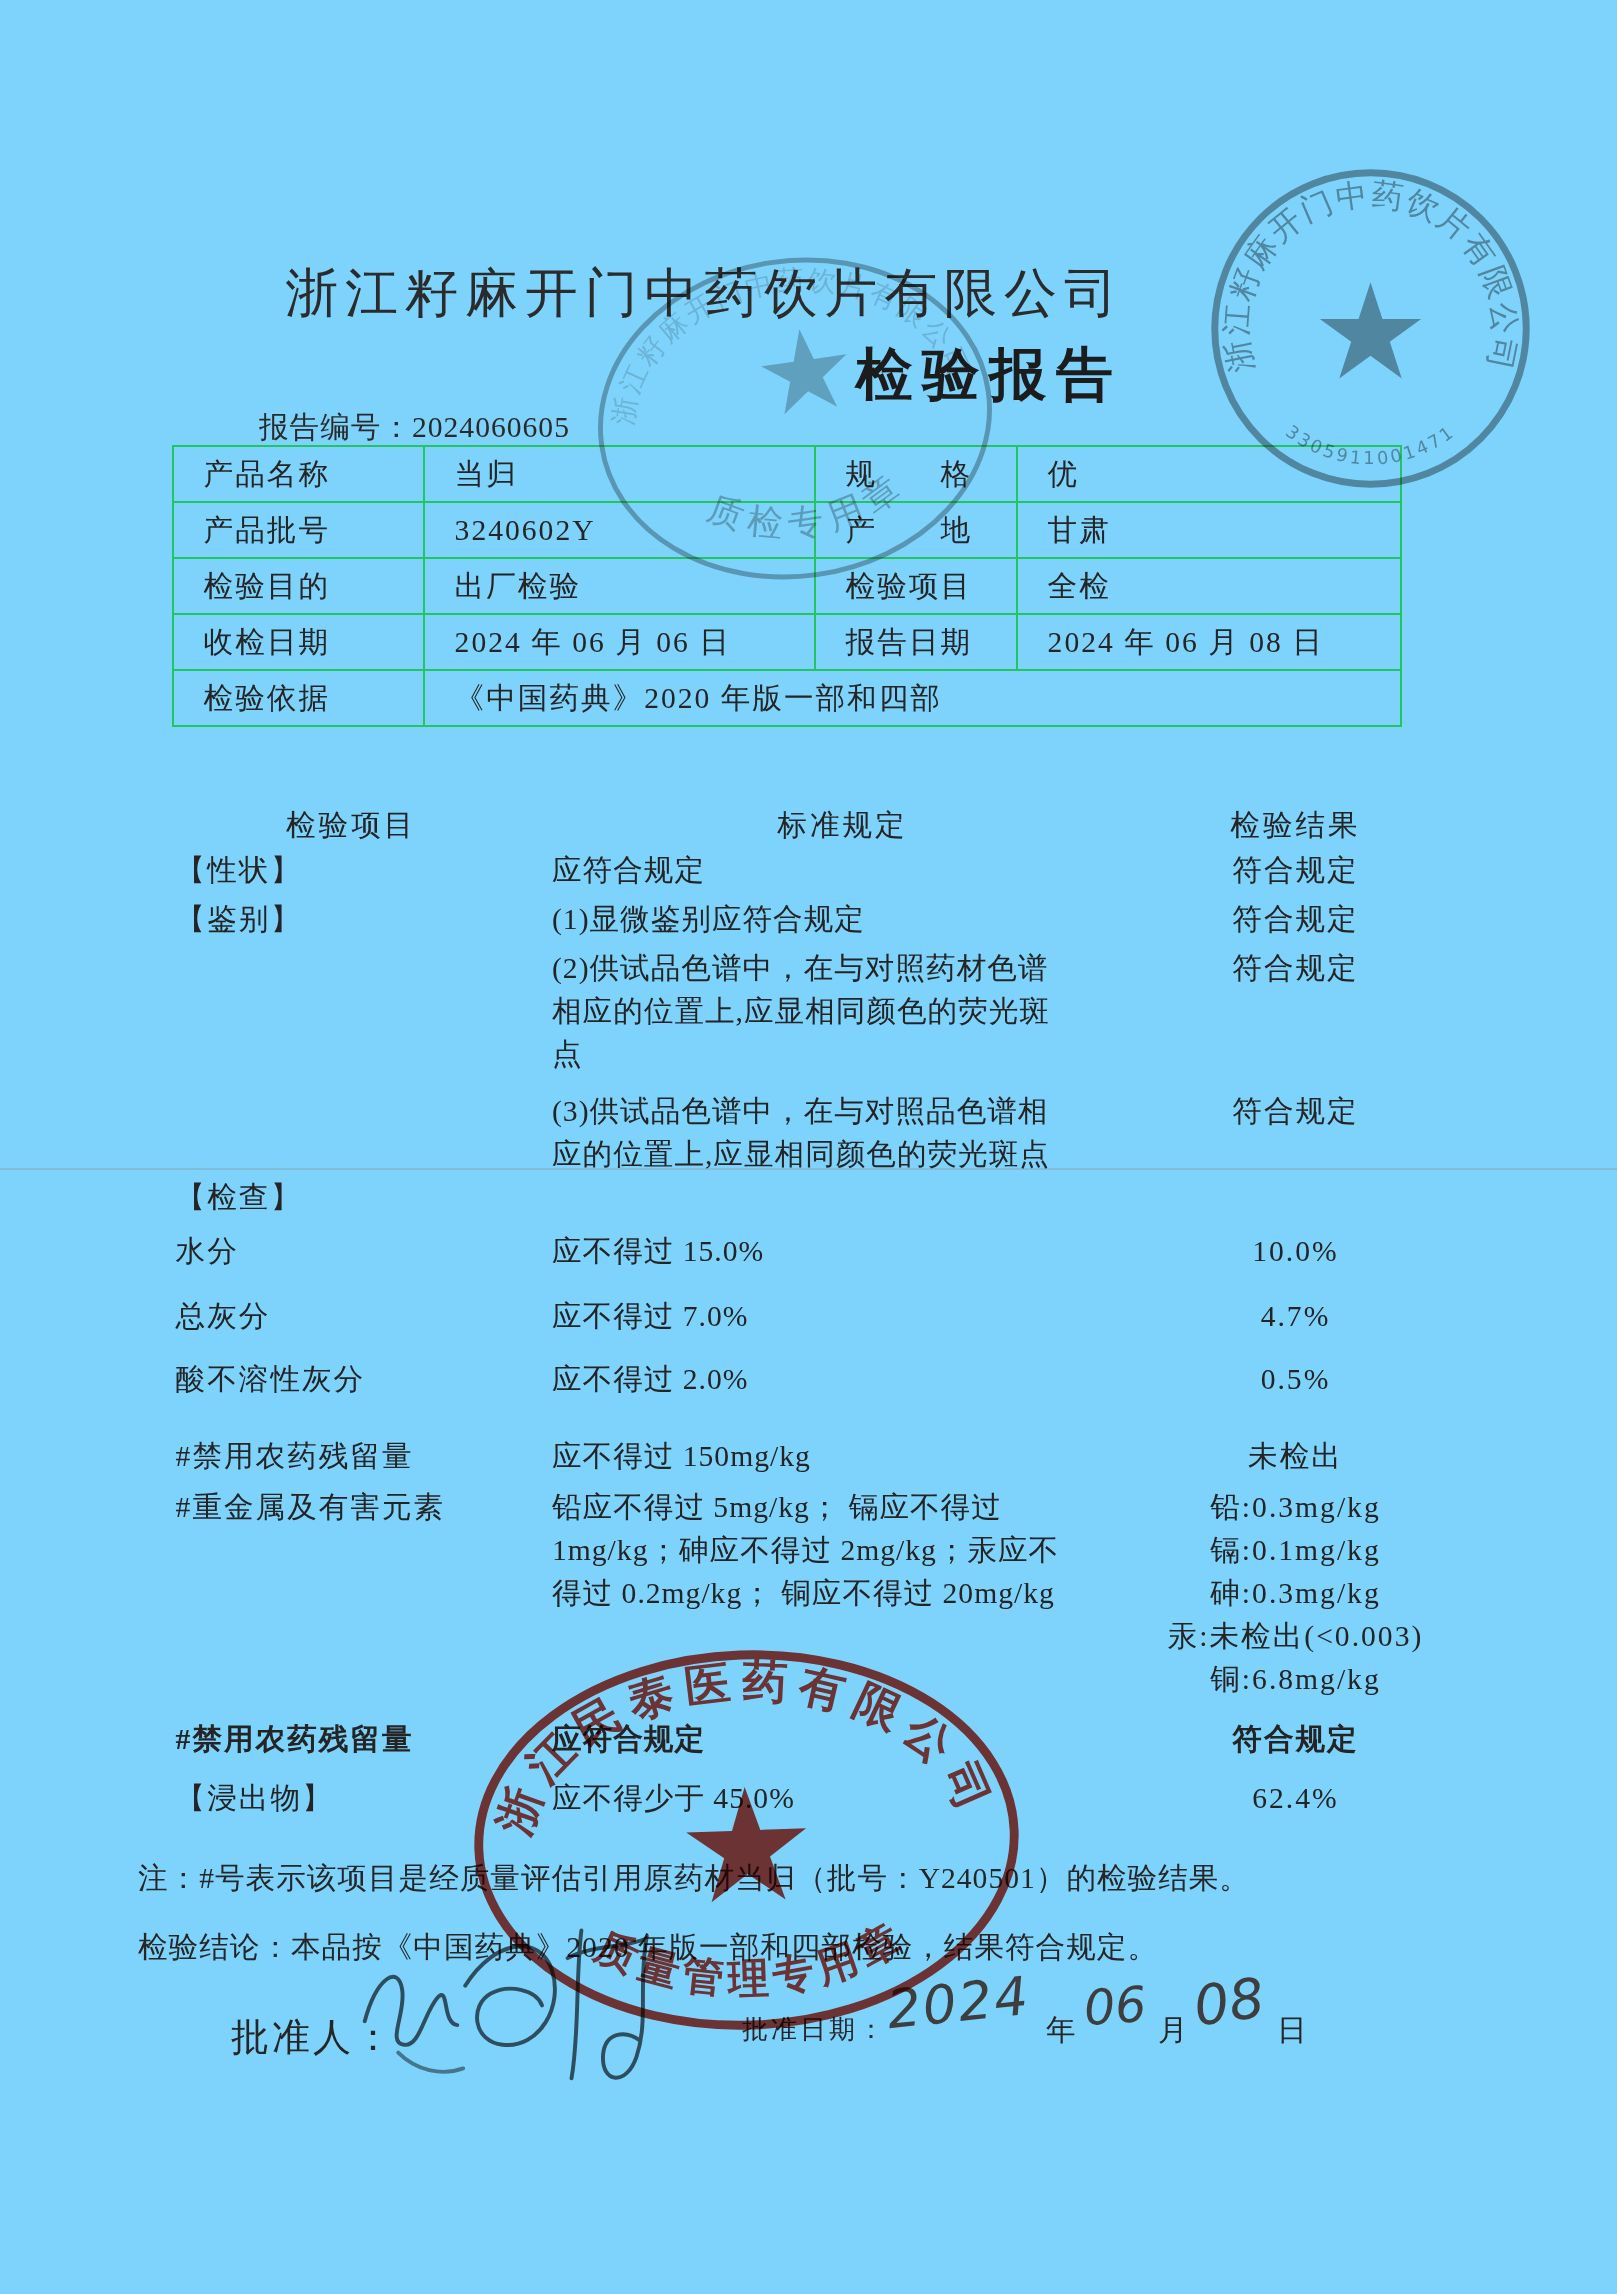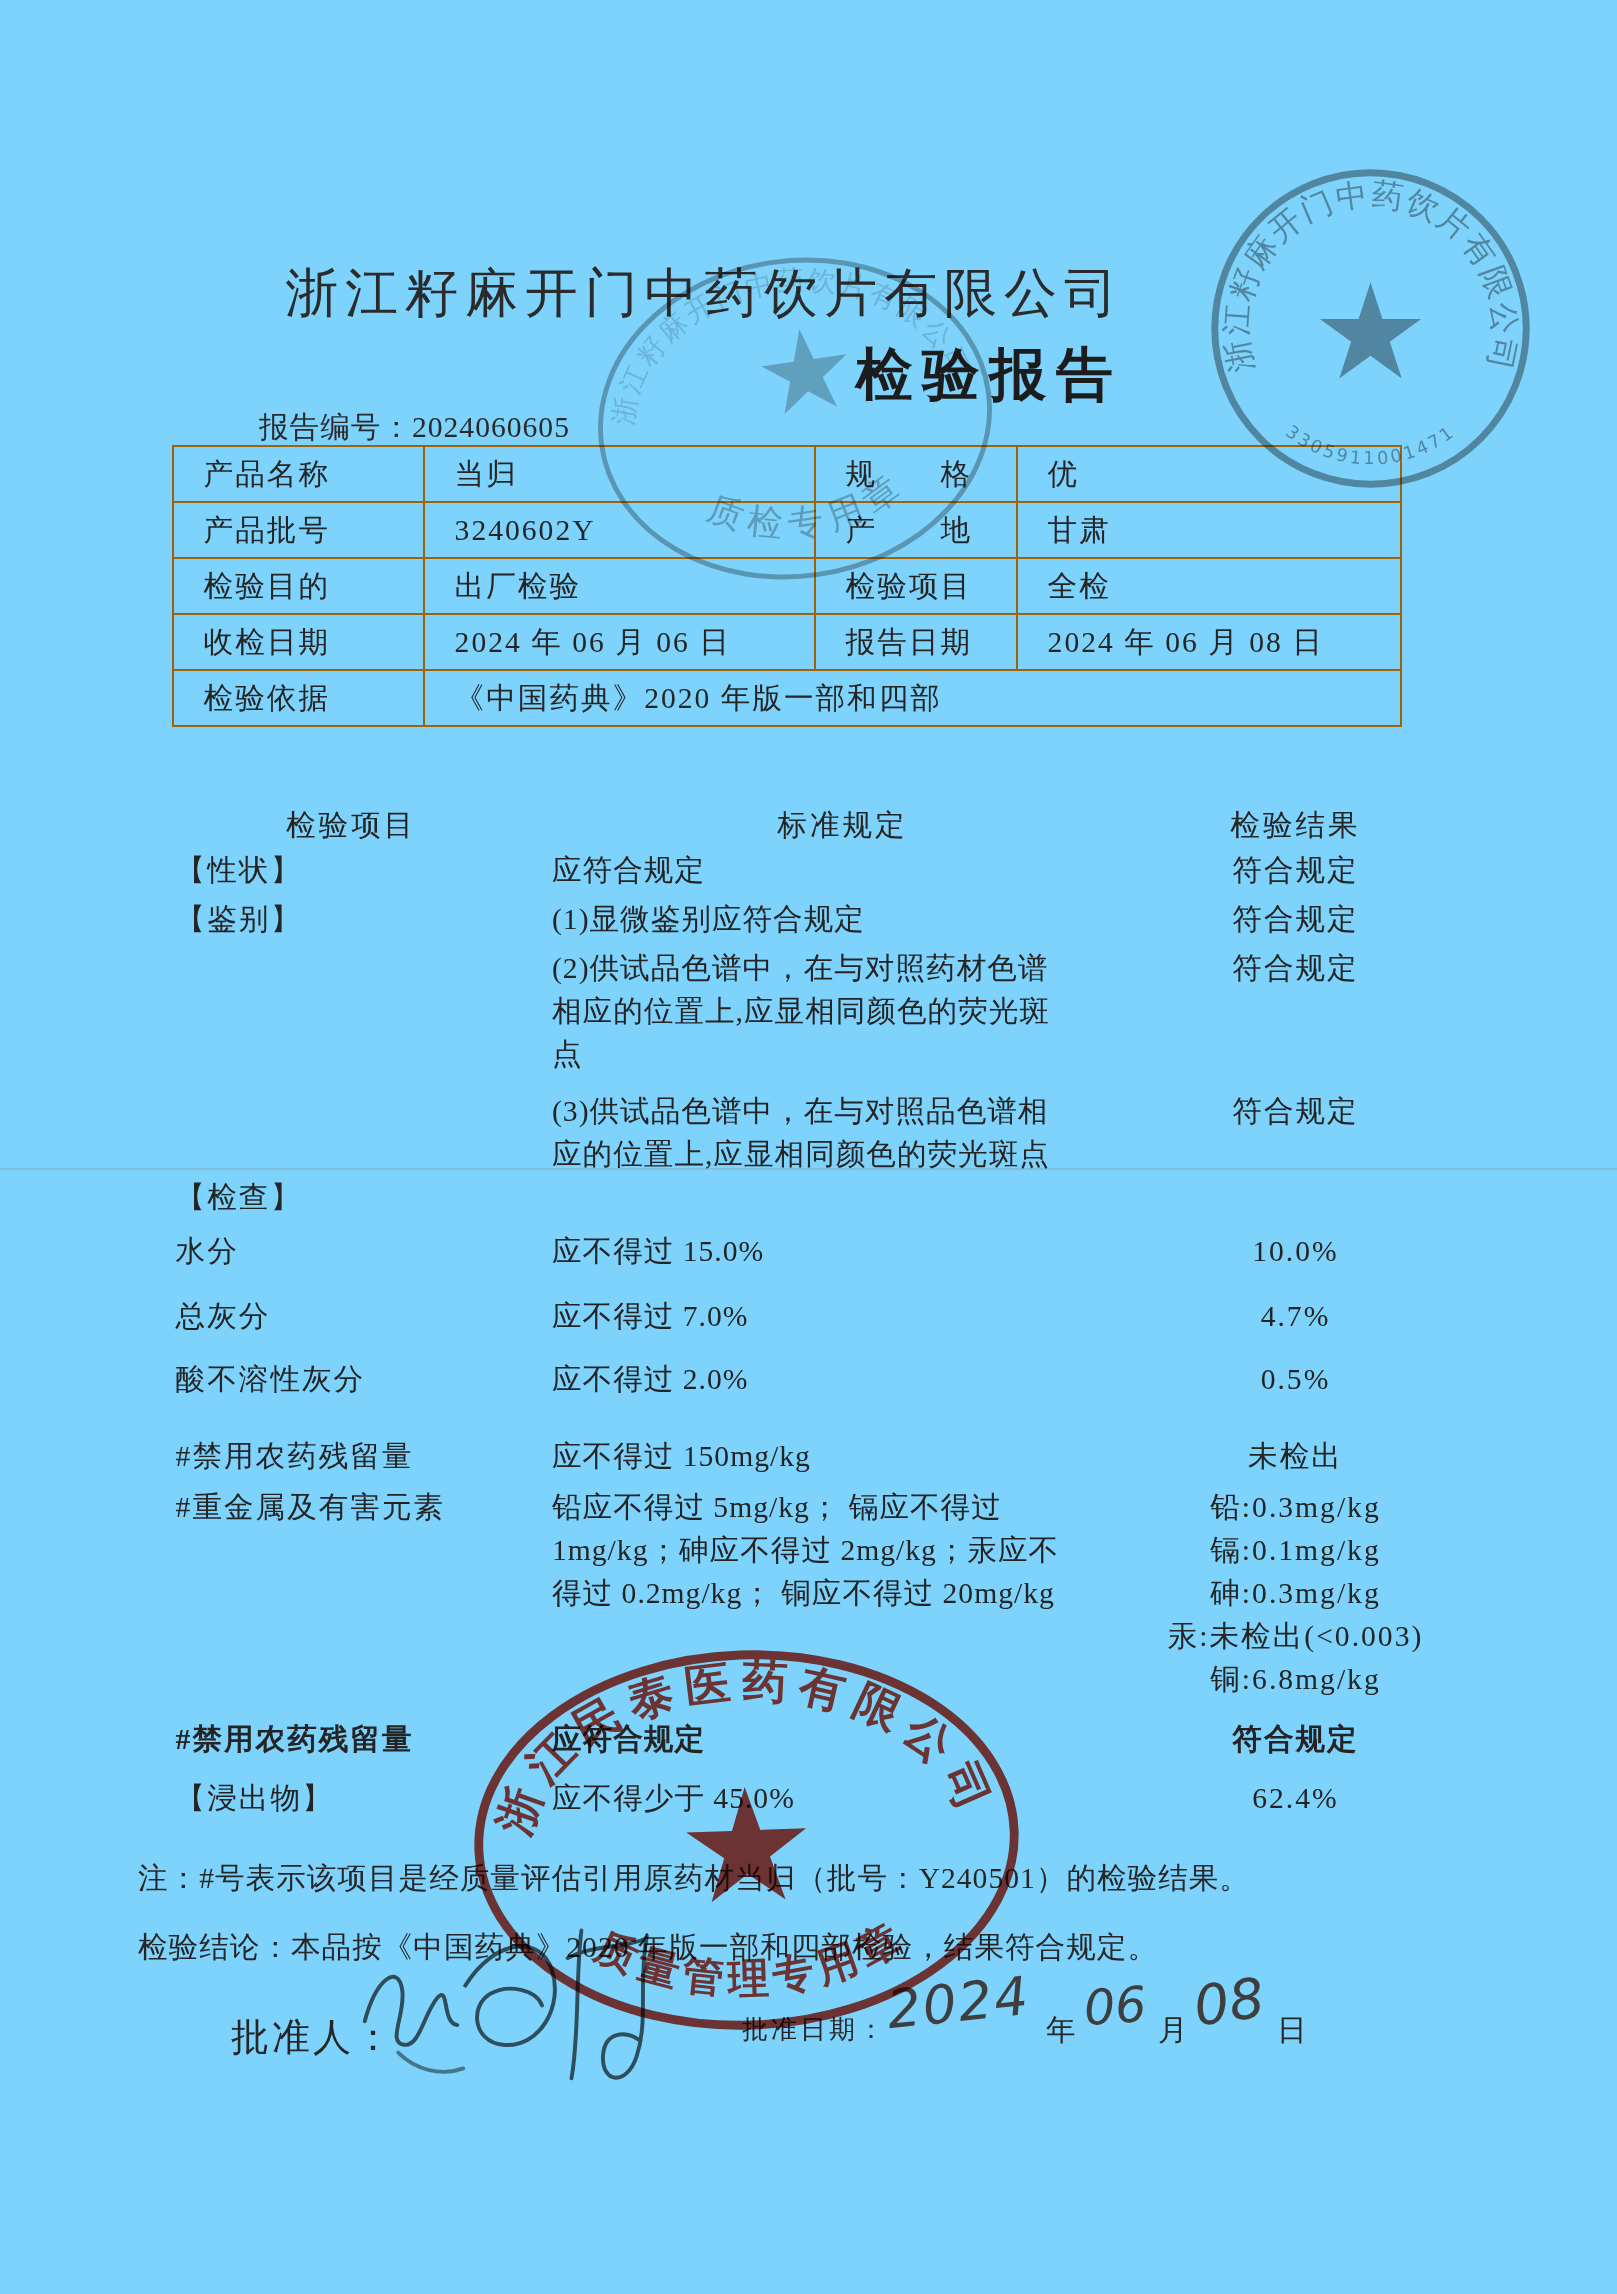--- a/index.html
+++ b/index.html
@@ -13,21 +13,21 @@
     font-size:53px; letter-spacing:6.9px; color:#2b2b2b; font-weight:500;
   }
   .report-title {
     position:absolute; left:552px; top:337px; width:571px; text-align:right;
     font-size:57px; font-weight:bold; letter-spacing:9.9px; color:#1c1c1c;
   }
   .report-no { position:absolute; left:259px; top:407px; font-size:29.6px; color:#2a2a2a; letter-spacing:1px; }
 
   table.info { position:absolute; left:172px; top:445px; width:1228px; border-collapse:collapse; table-layout:fixed; }
   table.info td {
-    border:2px solid #a16207; height:56px; font-size:29.6px; color:#252525;
+    border:2px solid #22c55e; height:56px; font-size:29.6px; color:#252525;
     padding:0 0 0 29.6px; vertical-align:middle; letter-spacing:2px; overflow:hidden; white-space:nowrap;
   }
   td.c1 { width:251px; padding-left:39px; }
   td.c2 { width:391px; }
   td.c3 { width:202px; padding-left:33px; }
   td.c4 { width:384px; padding-left:25.6px; }
   td.span3 { padding-left:54px; }
 
   .results { position:absolute; left:148px; top:804px; width:1310px; font-size:29.6px; color:#242424; }
   .rrow { display:flex; align-items:flex-start; line-height:43px; }

